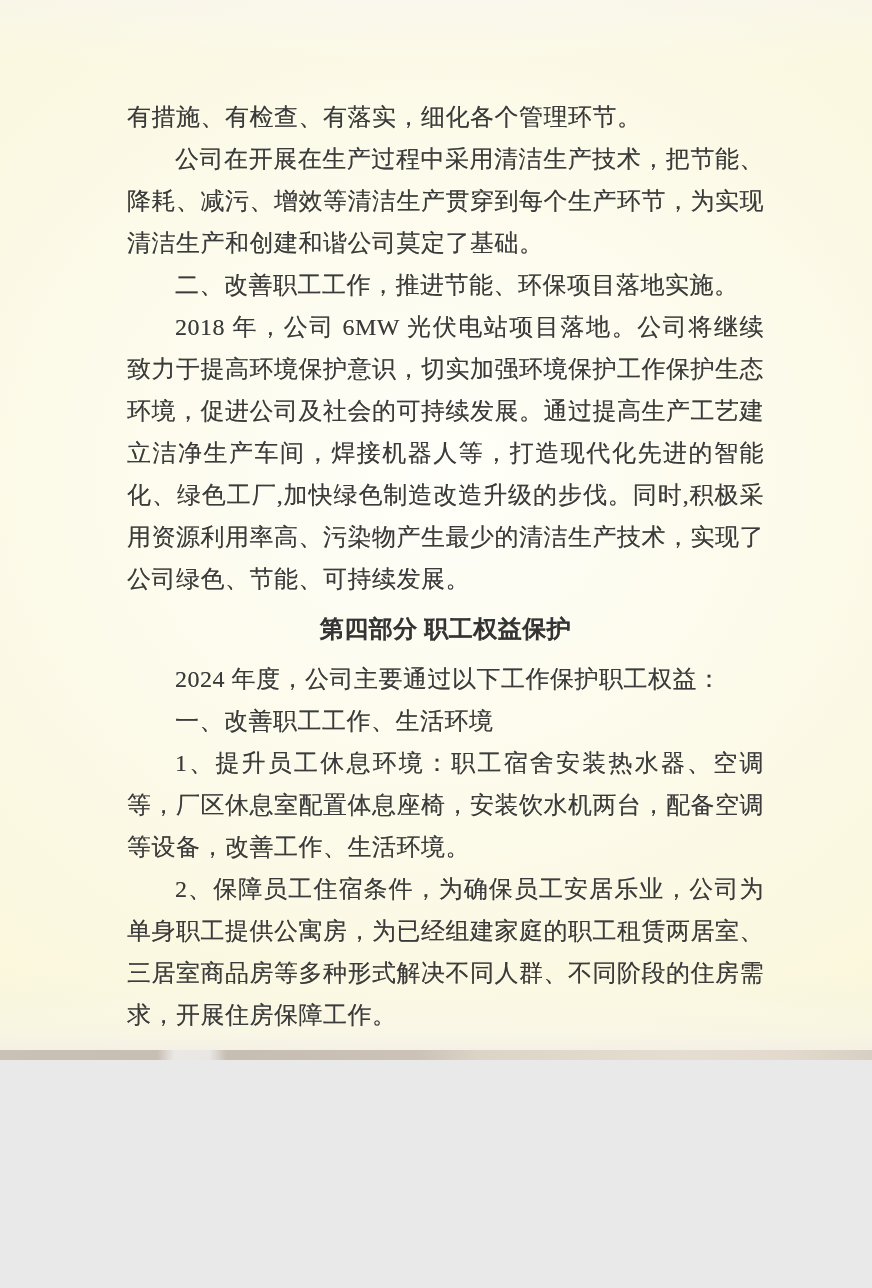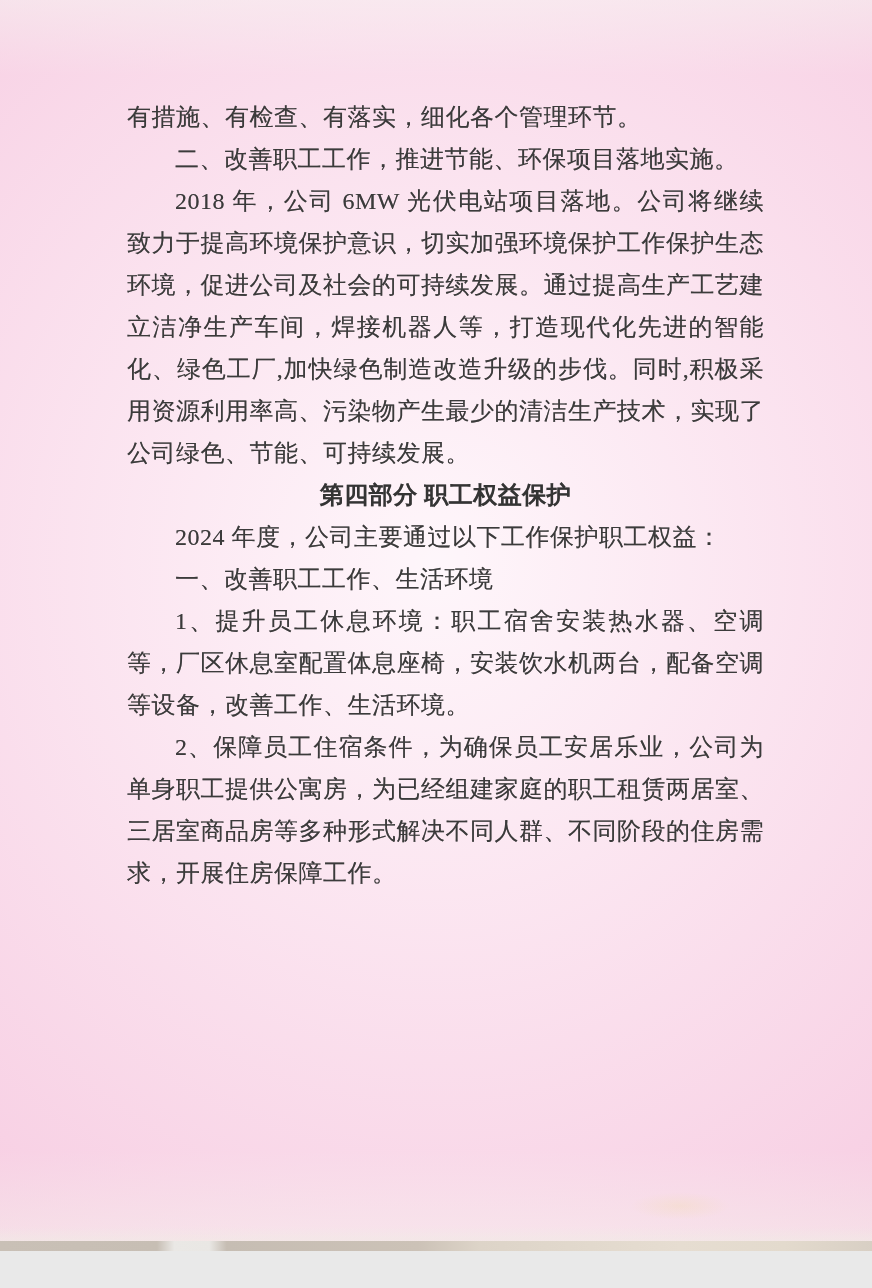--- a/index.html
+++ b/index.html
@@ -3,23 +3,23 @@
 <meta charset="utf-8">
 <style>
   html, body {
     margin: 0;
     padding: 0;
     background: #e9e9e9;
   }
   .screen {
     position: relative;
     width: 872px;
-    height: 1251px;
+    height: 1060px;
     margin: 0 auto;
-    background: #f9a8d4;
+    background: #fef9c3;
     overflow: hidden;
     font-family: "Liberation Serif", "DejaVu Serif", serif;
   }
   
   .screen::before {
     content: "";
     position: absolute;
     inset: 0;
     background:
       radial-gradient(ellipse 120% 90% at 50% 45%, rgba(255,255,255,0.9), rgba(236,233,228,0.35)),
@@ -39,21 +39,21 @@
     text-shadow: 0 0 0.6px rgba(60,60,60,0.55); 
   }
   p.para {
     margin: 0;
     text-indent: 2em;
   }
   p.para.no-indent {
     text-indent: 0;
   }
   p.heading {
-    margin: 0;
+    margin: 8px;
     font-weight: bold;
     text-align: center;
     text-indent: 0;
     color: #343434;
   }
   
   .smudge {
     position: absolute;
     left: 630px;
     top: 1192px;
@@ -86,20 +86,21 @@
     pointer-events: none;
   }
 </style>
 </head>
 <body>
 
 <div class="screen">
 
   <div class="text-block">
     <p class="para no-indent">有措施、有检查、有落实，细化各个管理环节。</p>
+    <p class="para">公司在开展在生产过程中采用清洁生产技术，把节能、降耗、减污、增效等清洁生产贯穿到每个生产环节，为实现清洁生产和创建和谐公司莫定了基础。</p>
     <p class="para">二、改善职工工作，推进节能、环保项目落地实施。</p>
     <p class="para">2018 年，公司 6MW 光伏电站项目落地。公司将继续致力于提高环境保护意识，切实加强环境保护工作保护生态环境，促进公司及社会的可持续发展。通过提高生产工艺建立洁净生产车间，焊接机器人等，打造现代化先进的智能化、绿色工厂,加快绿色制造改造升级的步伐。同时,积极采用资源利用率高、污染物产生最少的清洁生产技术，实现了公司绿色、节能、可持续发展。</p>
     <p class="heading">第四部分 职工权益保护</p>
     <p class="para">2024 年度，公司主要通过以下工作保护职工权益：</p>
     <p class="para">一、改善职工工作、生活环境</p>
     <p class="para">1、提升员工休息环境：职工宿舍安装热水器、空调等，厂区休息室配置体息座椅，安装饮水机两台，配备空调等设备，改善工作、生活环境。</p>
     <p class="para">2、保障员工住宿条件，为确保员工安居乐业，公司为单身职工提供公寓房，为已经组建家庭的职工租赁两居室、三居室商品房等多种形式解决不同人群、不同阶段的住房需求，开展住房保障工作。</p>
   </div>
 
   <div class="smudge"></div>

